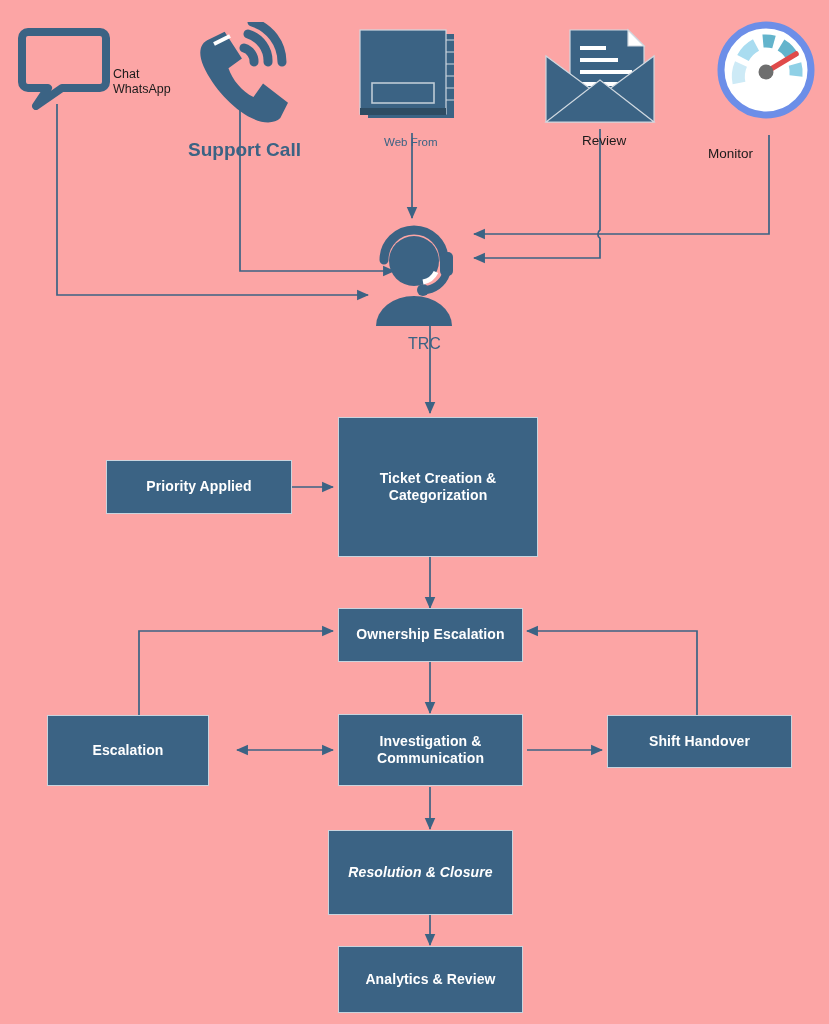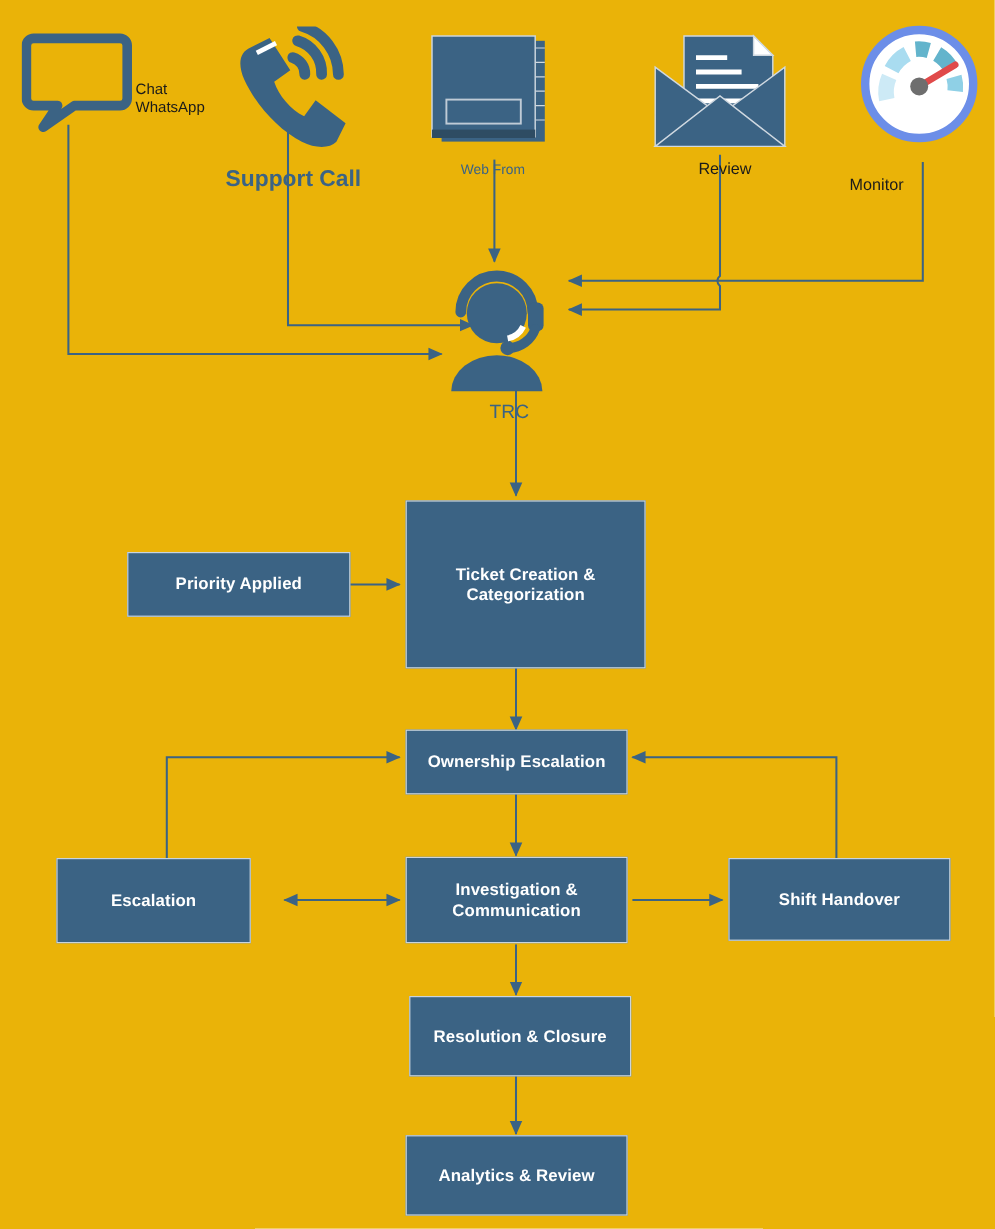--- a/index.html
+++ b/index.html
@@ -8,21 +8,21 @@
     padding: 0;
     background: #ffffff;
   }
   body {
     font-family: "Liberation Sans", sans-serif;
   }
   #canvas {
     position: relative;
     width: 829px;
     height: 1024px;
-    background: #eab308;
+    background: #fca5a5;
     overflow: hidden;
   }
   #wires {
     position: absolute;
     left: 0;
     top: 0;
     width: 829px;
     height: 1024px;
     pointer-events: none;
   }
@@ -210,25 +210,25 @@
   </div>
 
   <div class="node-box" style="left:47px; top:715px; width:162px; height:71px;">
     <span class="lbl">Escalation</span>
   </div>
 
   <div class="node-box" style="left:338px; top:714px; width:185px; height:72px;">
     <span class="lbl">Investigation &amp;<br>Communication</span>
   </div>
 
-  <div class="node-box" style="left:607px; top:715px; width:185px; height:69px;">
+  <div class="node-box" style="left:607px; top:715px; width:185px; height:53px;">
     <span class="lbl">Shift Handover</span>
   </div>
 
-  <div class="node-box" style="left:341px; top:830px; width:185px; height:67px;">
+  <div class="node-box" style="left:328px; top:830px; width:185px; height:85px;font-style:italic;">
     <span class="lbl">Resolution &amp; Closure</span>
   </div>
 
   <div class="node-box" style="left:338px; top:946px; width:185px; height:67px;">
     <span class="lbl">Analytics &amp; Review</span>
   </div>
 
 </div>
 
 </body></html>

